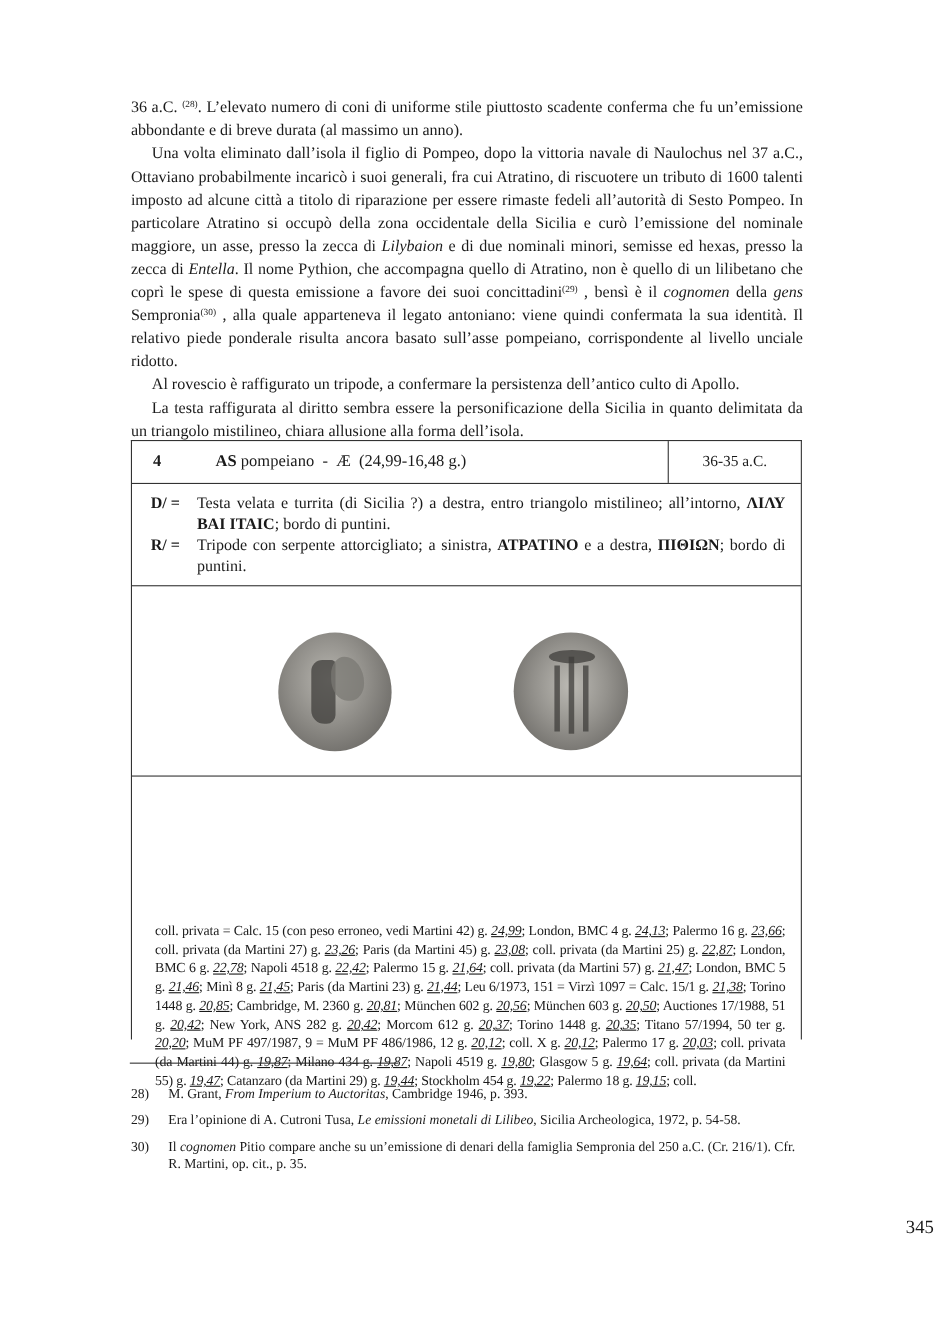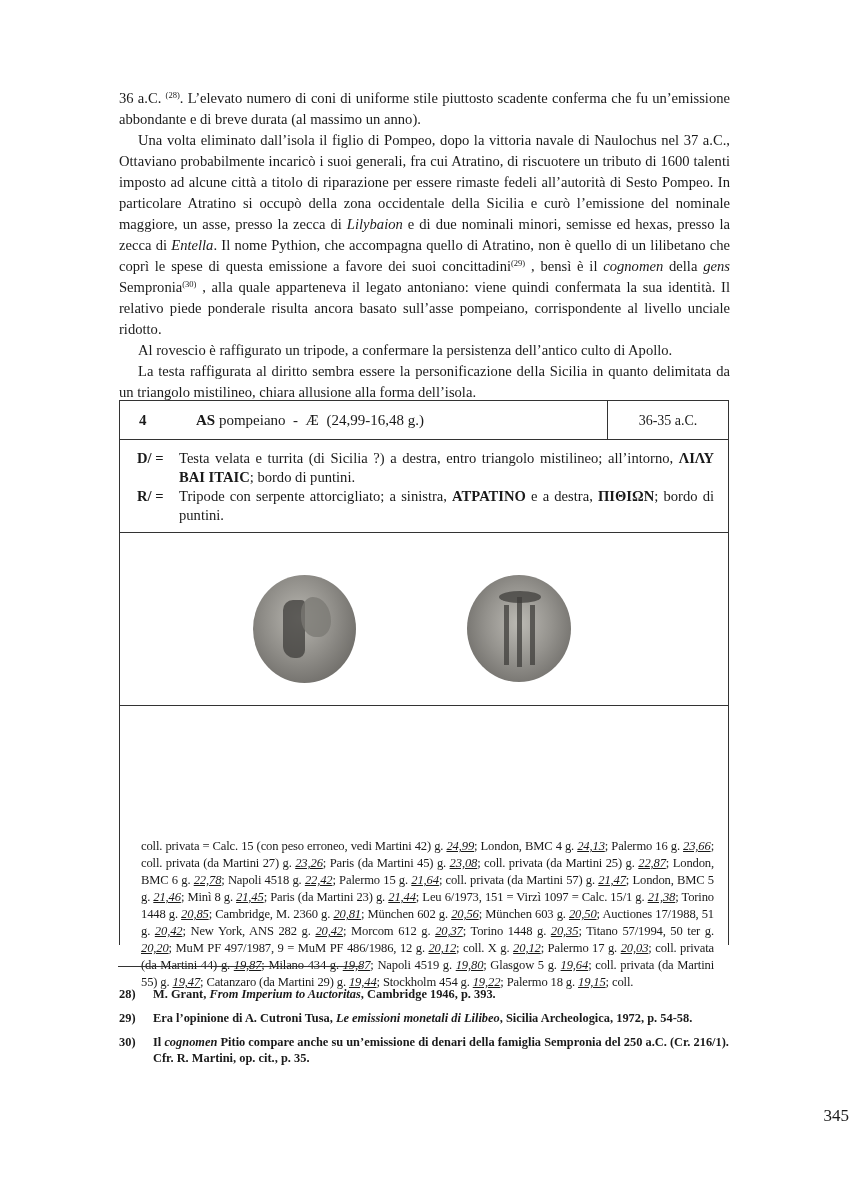--- a/index.html
+++ b/index.html
@@ -53,21 +53,21 @@
 
   .refs { position: absolute; left: 21px; top: 8px; font-size: 15.5px; line-height: 19px; }
   .refs div { white-space: pre; }
 
   .list { position: absolute; left: 21px; right: 14px; top: 7px; font-size: 12.6px; line-height: 17px;
           text-align: justify; letter-spacing: -0.15px; margin-top: 40px; }
   .list .w { font-style: italic; text-decoration: underline; }
 
   .fn-rule { position: absolute; left: 118px; top: 966px; width: 244px; height: 1px; background: #333; }
   .footnotes { position: absolute; left: 119px; top: 986px; width: 611px; font-size: 12.4px; line-height: 16px; }
-  .fn { display: flex; margin-bottom: 8px; font-weight: bold; }
+  .fn { display: flex; margin-bottom: 8px; }
   .fn .n { flex: 0 0 34px; }
   .fn .t { flex: 1; }
   .page-number { position: absolute; left: 0; width: 849px; top: 1106px; text-align: right; font-size: 17px; }
 </style>
 </head>
 <body>
 
 <div class="page">
 
   <div class="body-text" id="body-text">

